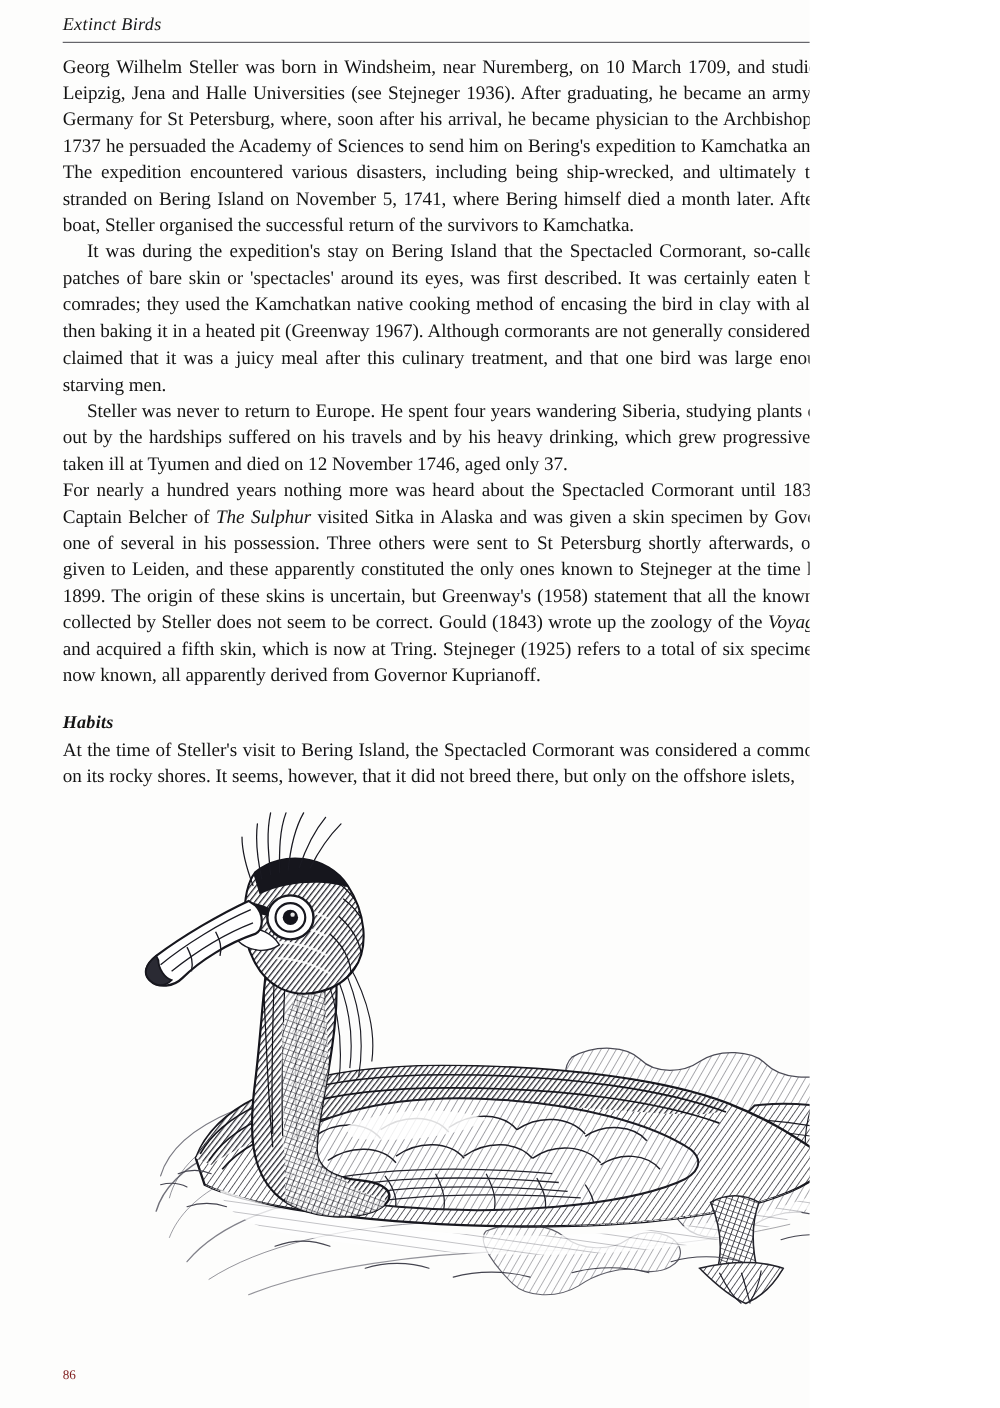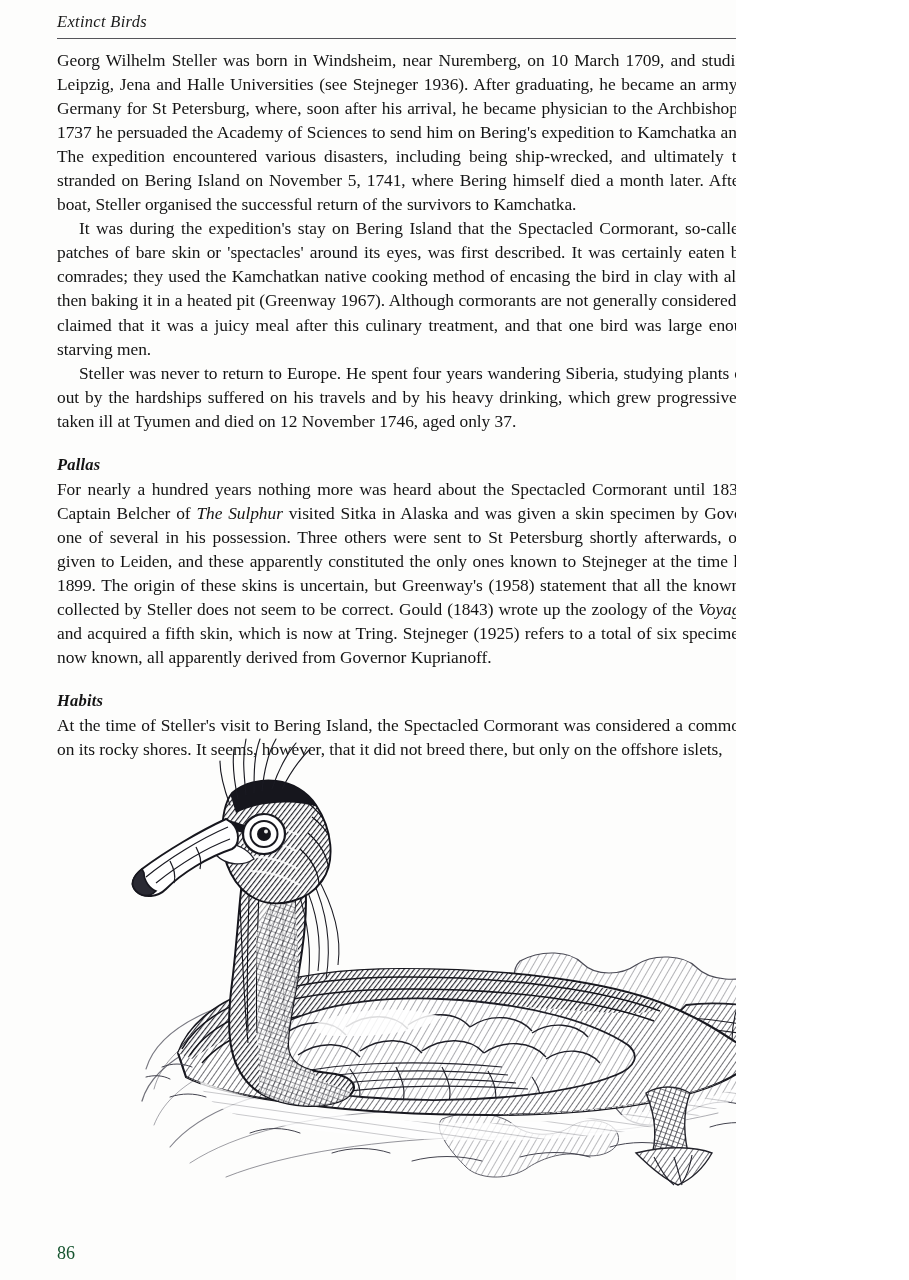--- a/index.html
+++ b/index.html
@@ -84,39 +84,38 @@
     top: 1196px;
     font-size: 15.4px;
     line-height: 19px;
     color: #1a1a1a;
   }
   .caption .sci { font-style: italic; }
   .folio {
     position: absolute;
     left: 57px;
     top: 1243px;
-    font-size: 18px;
-    color: #14532d;
+    font-size: 12px;
+    color: #7f1d1d;
   }
 </style>
 </head>
 <body>
 
 <div class="page">
 
   <div class="running-head">Extinct Birds</div>
   <div class="head-rule"></div>
 
   <div class="col">
 
     <p class="body">Georg Wilhelm Steller was born in Windsheim, near Nuremberg, on 10 March 1709, and studied at Wittenberg, Leipzig, Jena and Halle Universities (see Stejneger 1936). After graduating, he became an army surgeon and left Germany for St Petersburg, where, soon after his arrival, he became physician to the Archbishop of Novgorod. In 1737 he persuaded the Academy of Sciences to send him on Bering's expedition to Kamchatka and the Bering Sea. The expedition encountered various disasters, including being ship-wrecked, and ultimately the party became stranded on Bering Island on November 5, 1741, where Bering himself died a month later. After building a new boat, Steller organised the successful return of the survivors to Kamchatka.</p>
     <p class="body indent">It was during the expedition's stay on Bering Island that the Spectacled Cormorant, so-called because of the patches of bare skin or 'spectacles' around its eyes, was first described. It was certainly eaten by Steller and his comrades; they used the Kamchatkan native cooking method of encasing the bird in clay with all its feathers, and then baking it in a heated pit (Greenway 1967). Although cormorants are not generally considered palatable, Steller claimed that it was a juicy meal after this culinary treatment, and that one bird was large enough to feed three starving men.</p>
     <p class="body indent">Steller was never to return to Europe. He spent four years wandering Siberia, studying plants on the way. Worn out by the hardships suffered on his travels and by his heavy drinking, which grew progressively worse, he was taken ill at Tyumen and died on 12 November 1746, aged only 37.</p>
 
-    <h2 class="sec-head spaced">Pallas</h2>
     <p class="body">For nearly a hundred years nothing more was heard about the Spectacled Cormorant until 1837 or 1839, when Captain Belcher of <i>The Sulphur</i> visited Sitka in Alaska and was given a skin specimen by Governor Kuprianoff, one of several in his possession. Three others were sent to St Petersburg shortly afterwards, one of which was given to Leiden, and these apparently constituted the only ones known to Stejneger at the time he was writing in 1899. The origin of these skins is uncertain, but Greenway's (1958) statement that all the known specimens were collected by Steller does not seem to be correct. Gould (1843) wrote up the zoology of the <i>Voyage of the Sulphur</i>, and acquired a fifth skin, which is now at Tring. Stejneger (1925) refers to a total of six specimens, but seven are now known, all apparently derived from Governor Kuprianoff.</p>
 
     <h2 class="sec-head spaced">Habits</h2>
     <p class="body">At the time of Steller's visit to Bering Island, the Spectacled Cormorant was considered a common bird, occurring on its rocky shores. It seems, however, that it did not breed there, but only on the offshore islets,</p>
   </div>
 
   <div class="plate">
     <svg viewBox="0 0 810 455" xmlns="http://www.w3.org/2000/svg">
       <defs>
 

